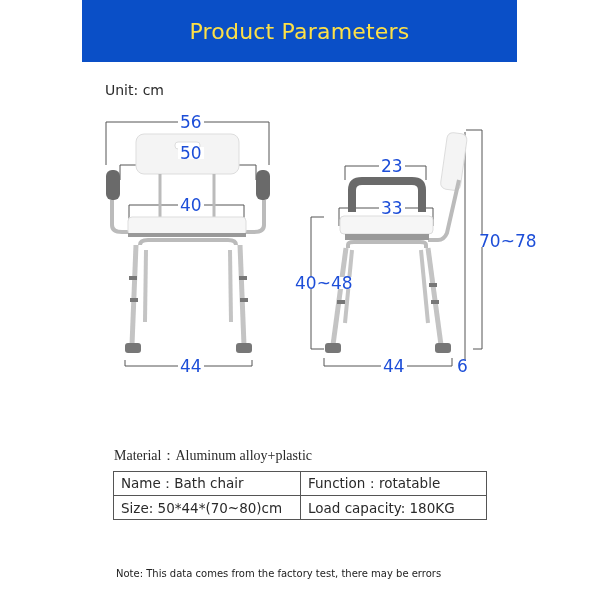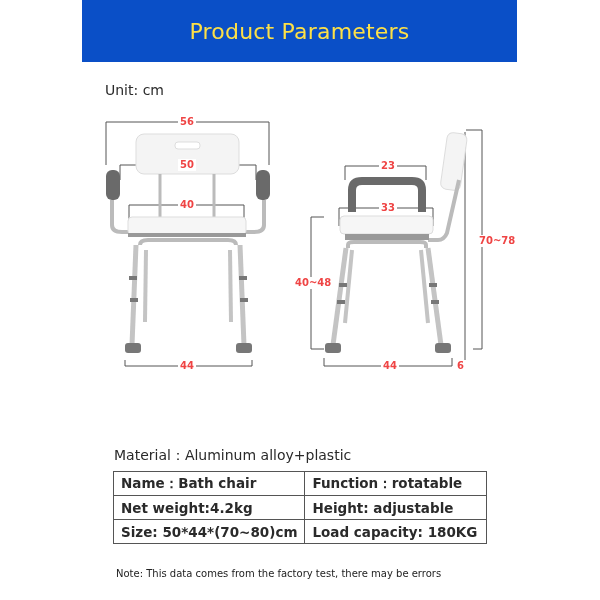--- a/index.html
+++ b/index.html
@@ -1,24 +1,24 @@
 <!DOCTYPE html>
 <html><head>
 <meta charset="utf-8">
 <style>
   *{box-sizing:border-box;margin:0;padding:0;}
   html,body{width:600px;height:600px;background:#fff;overflow:hidden;}
   body{position:relative;font-family:"DejaVu Sans","Liberation Sans",sans-serif;color:#2a2a2a;}
   .banner{position:absolute;left:82px;top:0;width:435px;height:62px;background:#0a4fc7;display:flex;align-items:center;justify-content:center;}
   .banner span{color:#fde047;font-size:22px;letter-spacing:.2px;}
   .unit{position:absolute;left:105px;top:82px;font-size:14px;}
-  .dim{position:absolute;font-size:10px;color:#ef4444;background:#fff;padding:0 2px;line-height:12px;font-weight:bold;}
+  .dim{position:absolute;font-size:17px;color:#1d4ed8;background:#fff;padding:0 2px;line-height:12px;}
   svg.draw{position:absolute;left:0;top:0;}
-  .material{position:absolute;left:114px;top:447px;font-size:14px;}
-  table{position:absolute;left:113px;top:471px;width:374px;border-collapse:collapse;font-size:13.5px;font-weight:bold;}
+  .material{position:absolute;left:114px;top:447px;font-size:14px;font-family:Liberation Serif, serif;}
+  table{position:absolute;left:113px;top:471px;width:374px;border-collapse:collapse;font-size:13.5px;}
   td{border:1px solid #555;height:24px;padding:0 7px;white-space:nowrap;}
   td.l{width:187px;}
   .note{position:absolute;left:116px;top:568px;font-size:10px;color:#222;}
 </style>
 </head>
 <body>
 
 <div class="banner">
   <span>Product Parameters</span>
 </div>
@@ -84,43 +84,39 @@
     <rect x="325" y="343" width="16" height="10" rx="3" fill="#777" stroke="none"></rect>
     <rect x="435" y="343" width="16" height="10" rx="3" fill="#777" stroke="none"></rect>
     <rect x="339" y="283" width="8" height="4" fill="#777" stroke="none"></rect>
     <rect x="429" y="283" width="8" height="4" fill="#777" stroke="none"></rect>
     <rect x="337" y="300" width="8" height="4" fill="#777" stroke="none"></rect>
     <rect x="431" y="300" width="8" height="4" fill="#777" stroke="none"></rect>
   </g>
 </svg>
 
 <span class="dim" style="left:178px;top:116px;">56</span>
-<span class="dim" style="left:178px;top:159px;">50</span>
+<span class="dim" style="left:178px;top:147px;">50</span>
 <span class="dim" style="left:178px;top:199px;">40</span>
 <span class="dim" style="left:178px;top:360px;">44</span>
 
 <span class="dim" style="left:379px;top:160px;">23</span>
 <span class="dim" style="left:379px;top:202px;">33</span>
 <span class="dim" style="left:293px;top:277px;">40~48</span>
 <span class="dim" style="left:477px;top:235px;">70~78</span>
 <span class="dim" style="left:381px;top:360px;">44</span>
 <span class="dim" style="left:455px;top:360px;">6</span>
 
 <div class="material">Material：Aluminum alloy+plastic</div>
 
 <table>
   <tbody>
       <tr>
     <td class="l">Name：Bath chair</td>
     <td>Function：rotatable</td>
   </tr>
   <tr>
-    <td class="l">Net weight:4.2kg</td>
-    <td>Height: adjustable</td>
-  </tr>
-  <tr>
     <td class="l">Size: 50*44*(70~80)cm</td>
     <td>Load capacity: 180KG</td>
   </tr>
 </tbody>
   </table>
 
 <div class="note">Note: This data comes from the factory test, there may be errors</div>
 
 </body></html>

